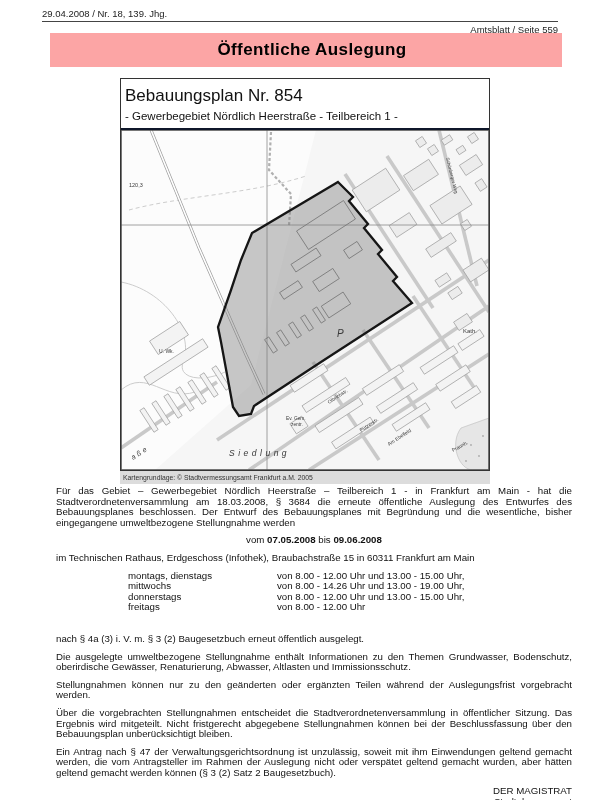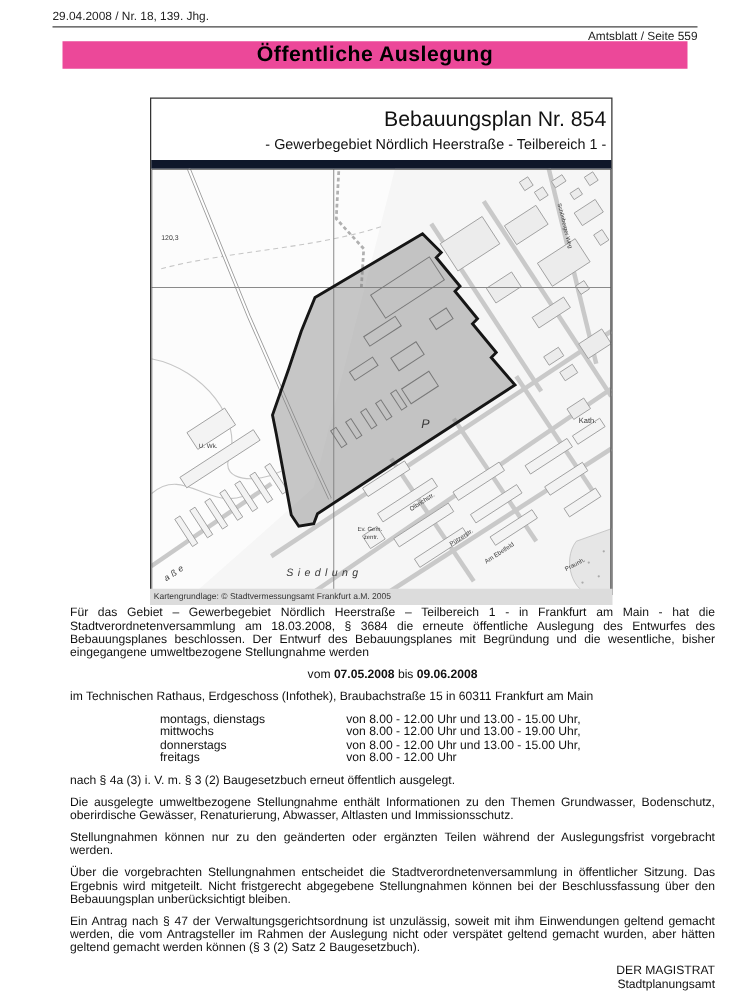--- a/index.html
+++ b/index.html
@@ -10,39 +10,39 @@
   }
   .page{position:absolute;inset:0;overflow:hidden;}
 
   
   .hdr{position:absolute;left:42px;right:42px;top:8px;height:13px;font-size:9.5px;color:#222;}
   .hdr .l{position:absolute;left:0;top:0;}
   .hdr .r{position:absolute;right:0;top:16px;}
   .hdr-rule{position:absolute;left:42px;right:42px;top:21px;border-top:1.2px solid #444;}
 
   
-  .banner{position:absolute;left:50px;top:33px;width:500px;height:22px;background:#ec4899;
-    display:flex;align-items:center;justify-content:center;}
+  .banner{position:absolute;left:50px;top:33px;width:500px;height:34px;background:#fca5a5;
+    display:flex;align-items:center;justify-content:center;padding-left:12px;}
   .banner span{font-size:17px;font-weight:bold;letter-spacing:.4px;color:#000;}
 
   
   .plan-box{position:absolute;left:120px;top:78px;width:368px;border:1px solid #333;background:#fff;}
-  .plan-head{border-bottom:7px solid #0f172a;text-align:right;padding:7px 4px 6px 4px;}
+  .plan-head{border-bottom:2px solid #0f172a;text-align:left;padding:7px 4px 6px 4px;}
   .plan-title{font-size:17px;color:#111;}
   .plan-subtitle{font-size:11.5px;margin-top:4px;color:#111;}
   .map-wrap{display:block;line-height:0;}
   .map-caption{position:absolute;left:120px;top:471px;width:370px;height:13px;background:#dcdcdc;
     font-size:6.8px;color:#333;line-height:13px;padding-left:3px;box-sizing:border-box;}
 
   
   .copy{position:absolute;left:56px;top:486px;width:516px;font-size:9.7px;line-height:10.6px;color:#111;}
   .copy p{margin:0 0 7px 0;text-align:justify;}
   .dateline{text-align:center;margin:0 0 7px 0;}
   .loc{margin:0 0 4px 0;}
-  .sched{margin:0 0 7px 72px;}
+  .sched{margin:0 0 21px 72px;}
   .sched-row{display:flex;}
   .sched-row .d{width:149px;flex:none;}
   .sig{text-align:right;margin-top:4px;line-height:11px;}
 
   svg text{font-family:"Liberation Sans","DejaVu Sans",sans-serif;fill:#3a3a3a;}
 </style>
 </head>
 <body>
 
 <div class="page">
@@ -204,21 +204,21 @@
 
     <p class="loc">im Technischen Rathaus, Erdgeschoss (Infothek), Braubachstraße 15 in 60311 Frankfurt am Main</p>
 
     <div class="sched">
       <div class="sched-row">
         <span class="d">montags, dienstags</span>
         <span class="h">von 8.00 - 12.00 Uhr und 13.00 - 15.00 Uhr,</span>
       </div>
       <div class="sched-row">
         <span class="d">mittwochs</span>
-        <span class="h">von 8.00 - 12.00 Uhr und 13.00 - 19.00 Uhr,</span>
+        <span class="h">von 8.00 - 14.26 Uhr und 13.00 - 19.00 Uhr,</span>
       </div>
       <div class="sched-row">
         <span class="d">donnerstags</span>
         <span class="h">von 8.00 - 12.00 Uhr und 13.00 - 15.00 Uhr,</span>
       </div>
       <div class="sched-row">
         <span class="d">freitags</span>
         <span class="h">von 8.00 - 12.00 Uhr</span>
       </div>
     </div>

